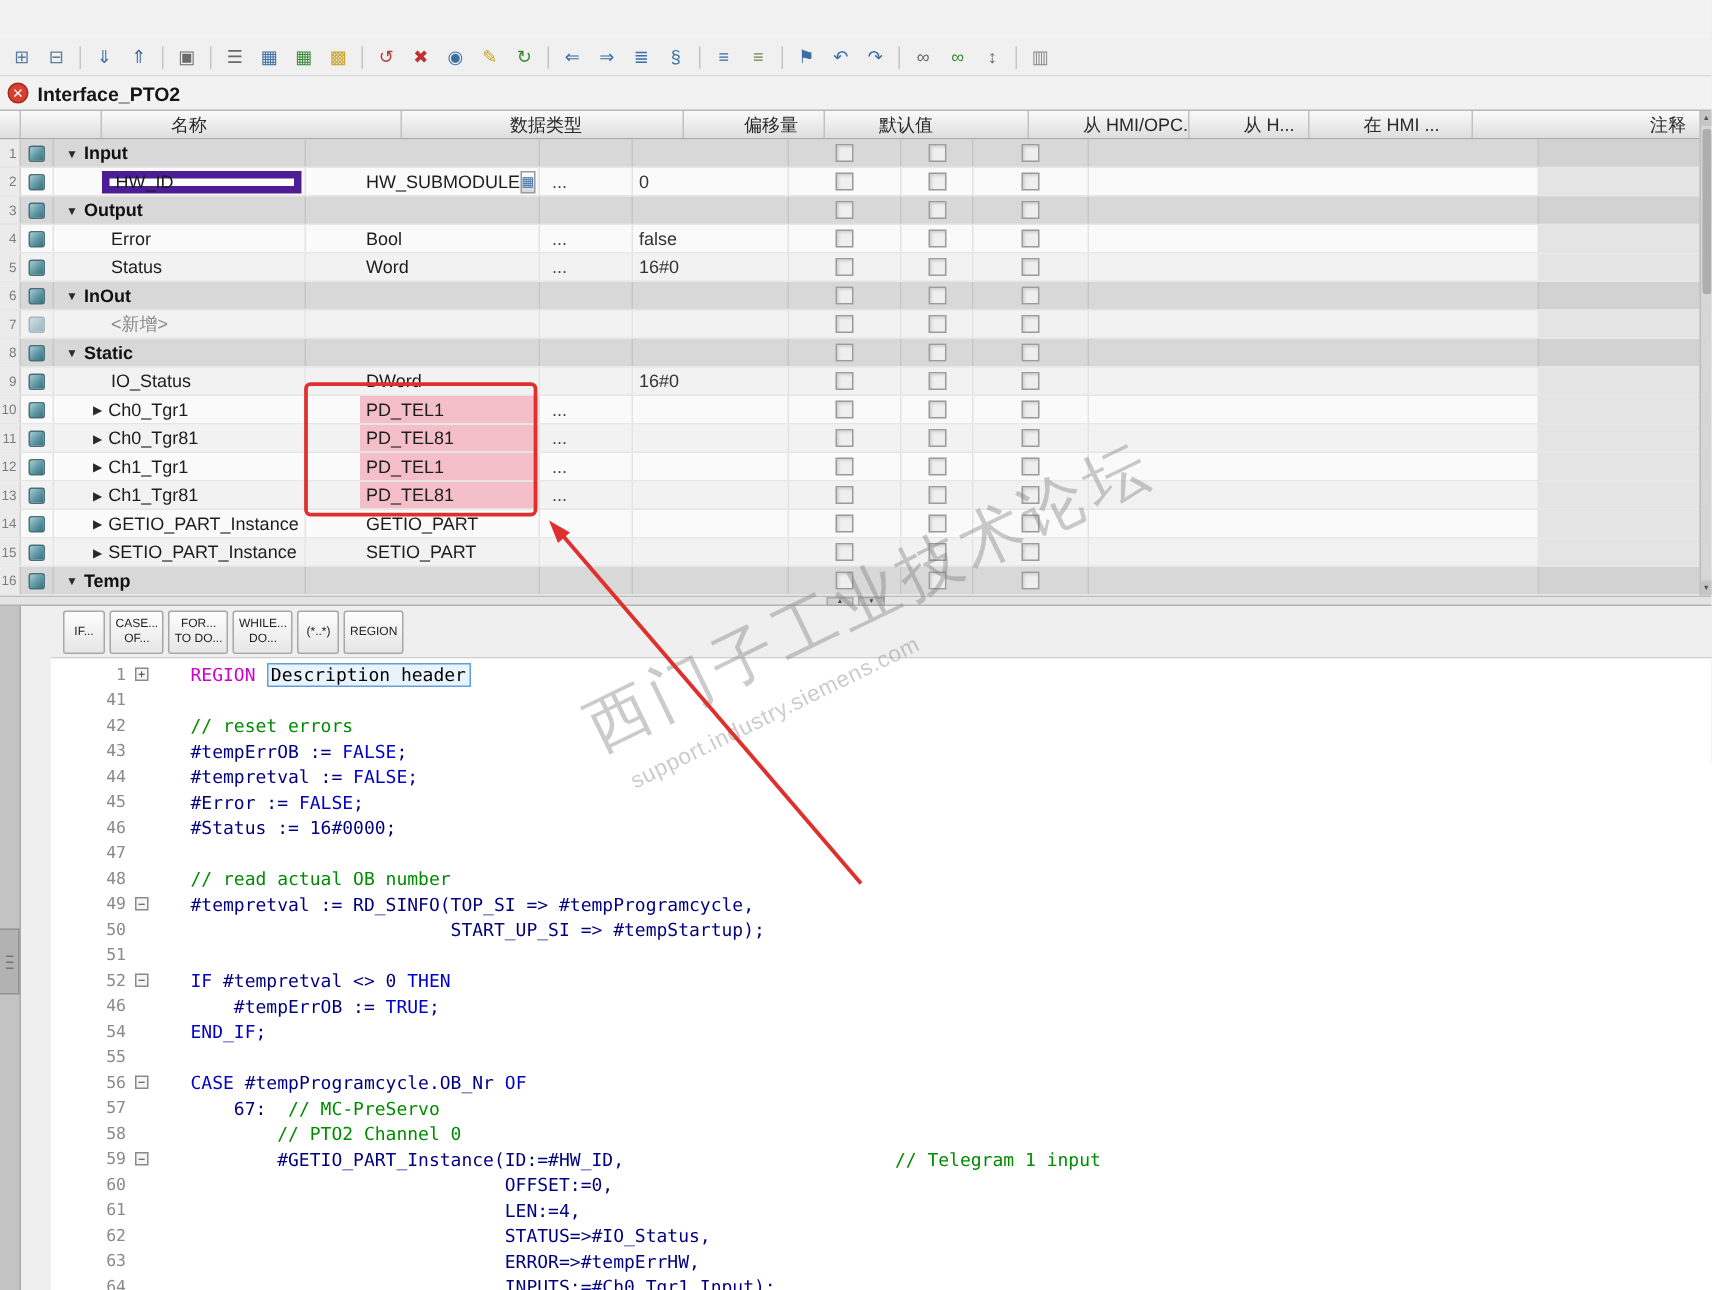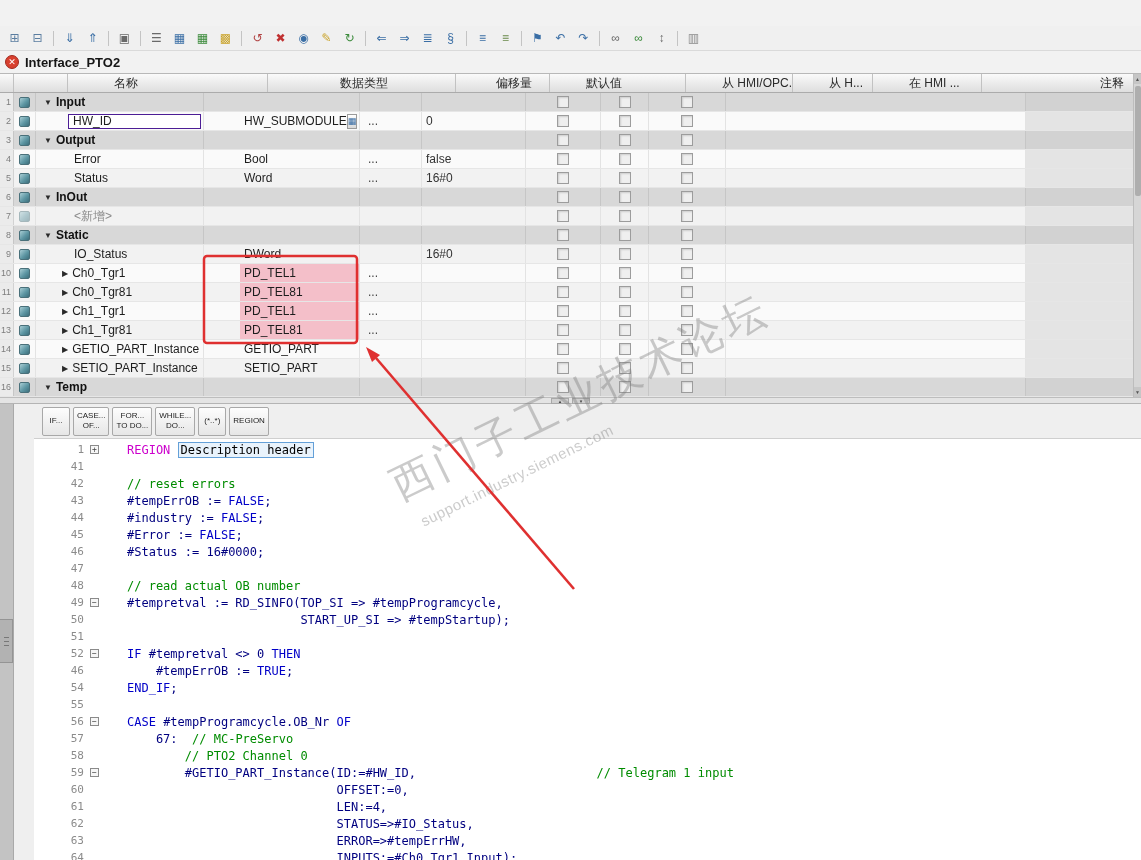--- a/index.html
+++ b/index.html
@@ -41,21 +41,21 @@
   .row-section .w-fill { background:#d2d2d2; }
   .row-even { background:#fafafa; }
   .row-odd { background:#f2f2f2; }
   .tri { font-size:8px; color:#2a2a2a; margin-left:4px; margin-right:4px; }
   .tri-r { margin-left:22px; }
   .sec-label { font-weight:bold; color:#111; }
   .ind-var { margin-left:34px; }
   .add-label { margin-left:34px; color:#8a8a8a; }
   .mini-icon { width:11px; height:11px; border:1px solid #49707a; border-radius:2px; background:linear-gradient(135deg,#a8cdd4 0%,#5d96a3 55%,#3d6f7c 100%); }
   .dim { opacity:.45; }
-  .name-edit { flex:1; height:15px; margin:0 2px 0 28px; background:#fff; border:1px solid #4c1d95; display:flex; align-items:center; padding-left:4px; font-size:12px; }
+  .name-edit { flex:1; height:15px; margin:0 2px 0 28px; background:#fff; border:5px solid #4c1d95; display:flex; align-items:center; padding-left:4px; font-size:12px; }
   .hl { background:var(--pink); align-self:stretch; display:flex; align-items:center; padding-left:4px; flex:1; }
   .browse-btn { width:15px; height:15px; margin-left:auto; margin-right:2px; border:1px solid #9a9a9a; background:linear-gradient(#fff,#d8d8d8); font-size:9px; color:#3a6ea5; display:flex; align-items:center; justify-content:center; }
   .cb { width:12px; height:12px; border:1px solid #9c9c9c; background:#efefef; box-shadow:inset 1px 1px 2px rgba(0,0,0,.14); }
   .t-scroll { position:absolute; top:0; right:0; width:8px; height:100%; background:#d6d6d6; border-left:1px solid #bdbdbd; display:flex; flex-direction:column; align-items:center; }
   .sb-btn { width:8px; height:10px; font-size:5px; color:#555; background:#c6c6c6; display:flex; align-items:center; justify-content:center; }
   .sb-thumb { width:6px; height:110px; margin-top:2px; background:#aeaeae; border-radius:2px; }
   .sb-bottom { margin-top:auto; }
 
   .splitter { height:7px; background:#e4e4e4; border-top:1px solid #bdbdbd; border-bottom:1px solid #b4b4b4; display:flex; align-items:center; justify-content:center; gap:3px; }
   .split-btn { width:18px; height:6px; background:#d0d0d0; border:1px solid #a8a8a8; font-size:5px; line-height:4px; color:#444; display:flex; align-items:center; justify-content:center; }
@@ -662,21 +662,21 @@
             <span class="ct"><span class="seg-cmt">// reset errors</span></span>
           </div>
           <div class="cl">
             <span class="ln">43</span>
             <span class="fold"></span>
             <span class="ct"><span class="seg-pln">#tempErrOB := </span><span class="seg-kw">FALSE</span><span class="seg-pln">;</span></span>
           </div>
           <div class="cl">
             <span class="ln">44</span>
             <span class="fold"></span>
-            <span class="ct"><span class="seg-pln">#industry := </span><span class="seg-kw">FALSE</span><span class="seg-pln">;</span></span>
+            <span class="ct"><span class="seg-pln">#tempretval := </span><span class="seg-kw">FALSE</span><span class="seg-pln">;</span></span>
           </div>
           <div class="cl">
             <span class="ln">45</span>
             <span class="fold"></span>
             <span class="ct"><span class="seg-pln">#Error := </span><span class="seg-kw">FALSE</span><span class="seg-pln">;</span></span>
           </div>
           <div class="cl">
             <span class="ln">46</span>
             <span class="fold"></span>
             <span class="ct"><span class="seg-pln">#Status := 16#0000;</span></span>

